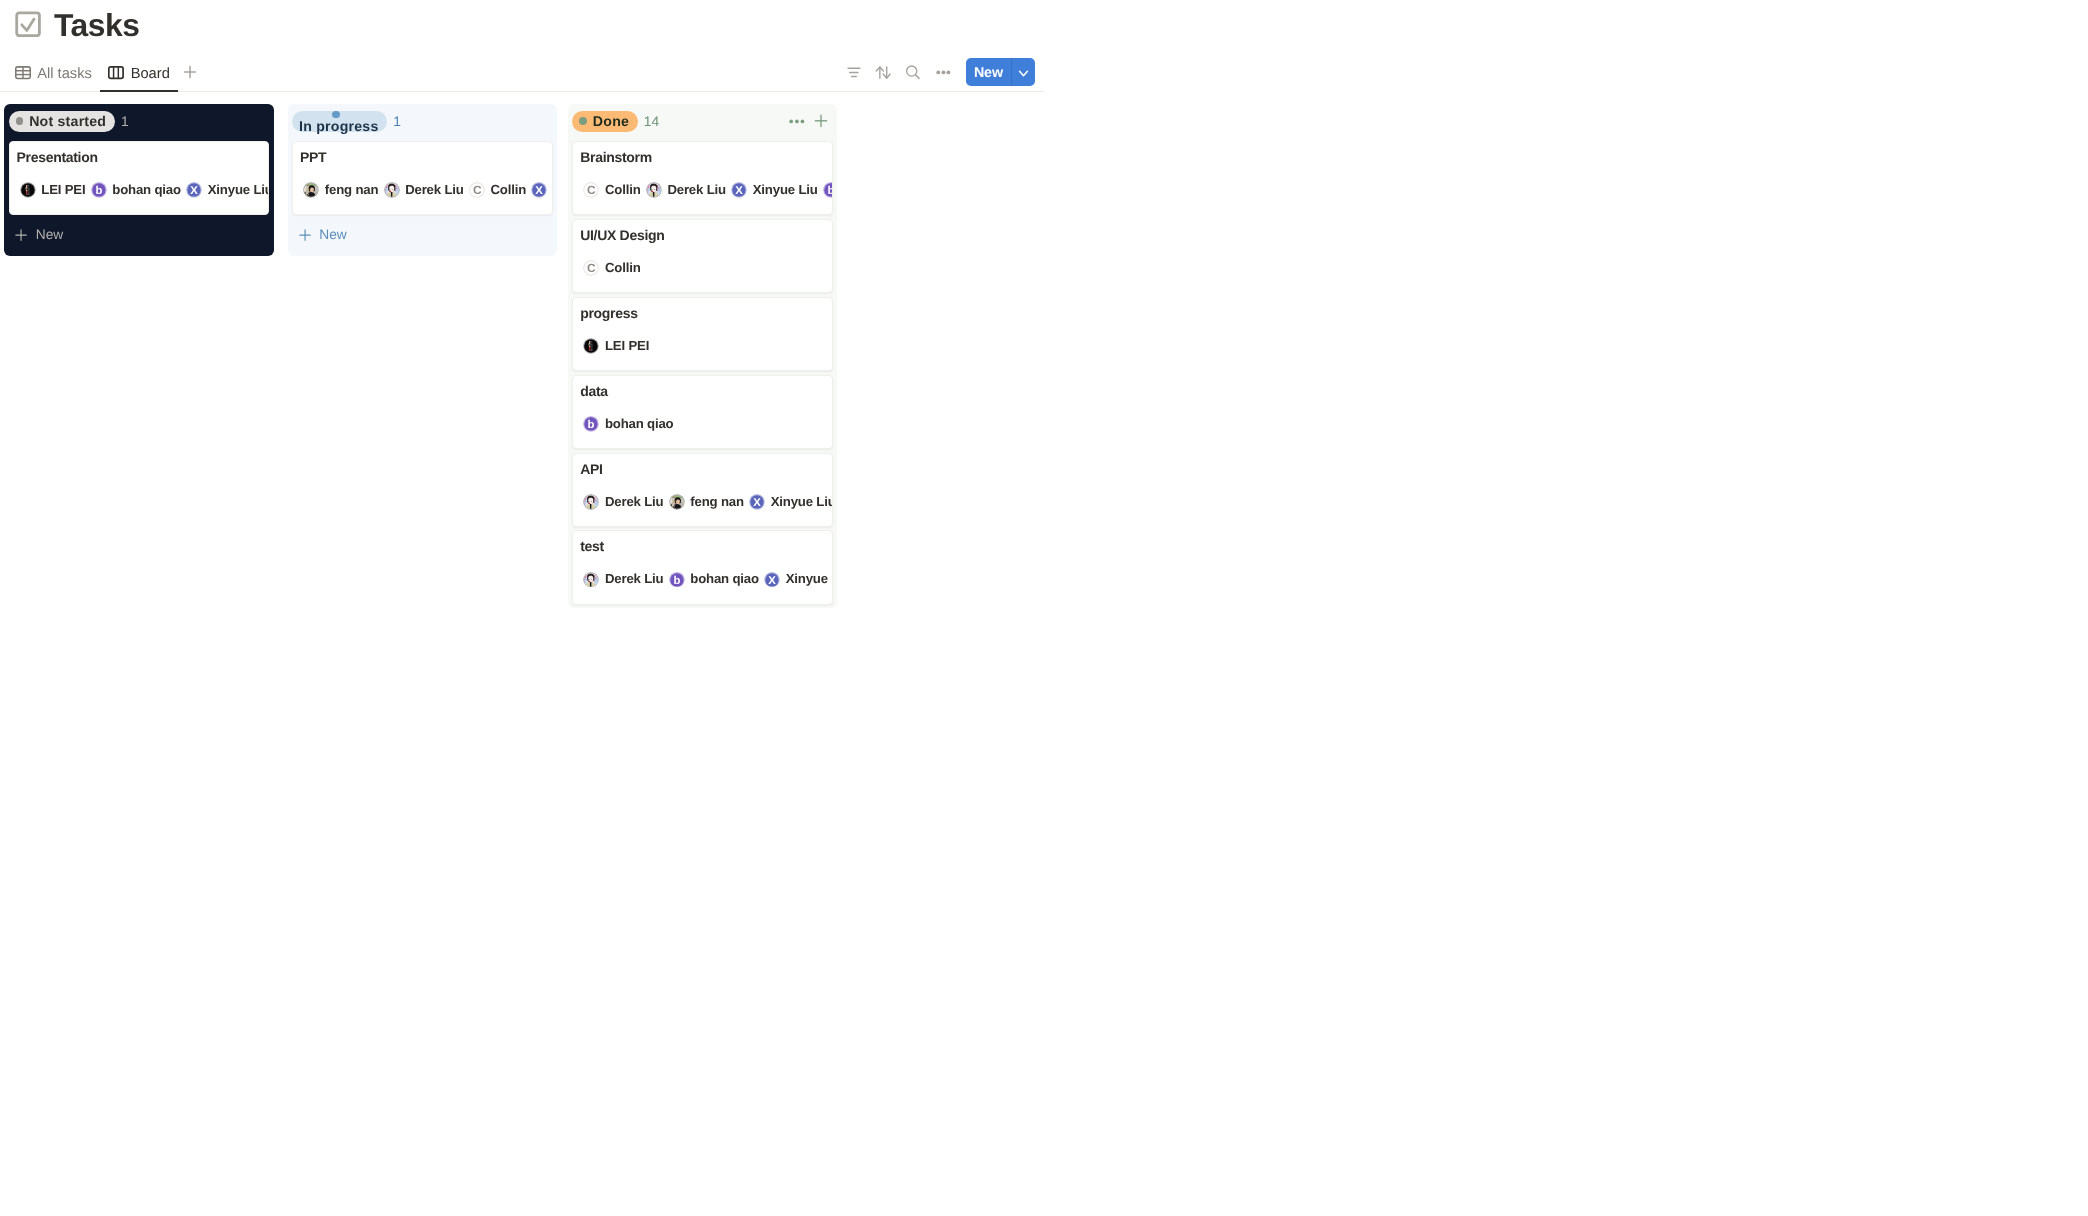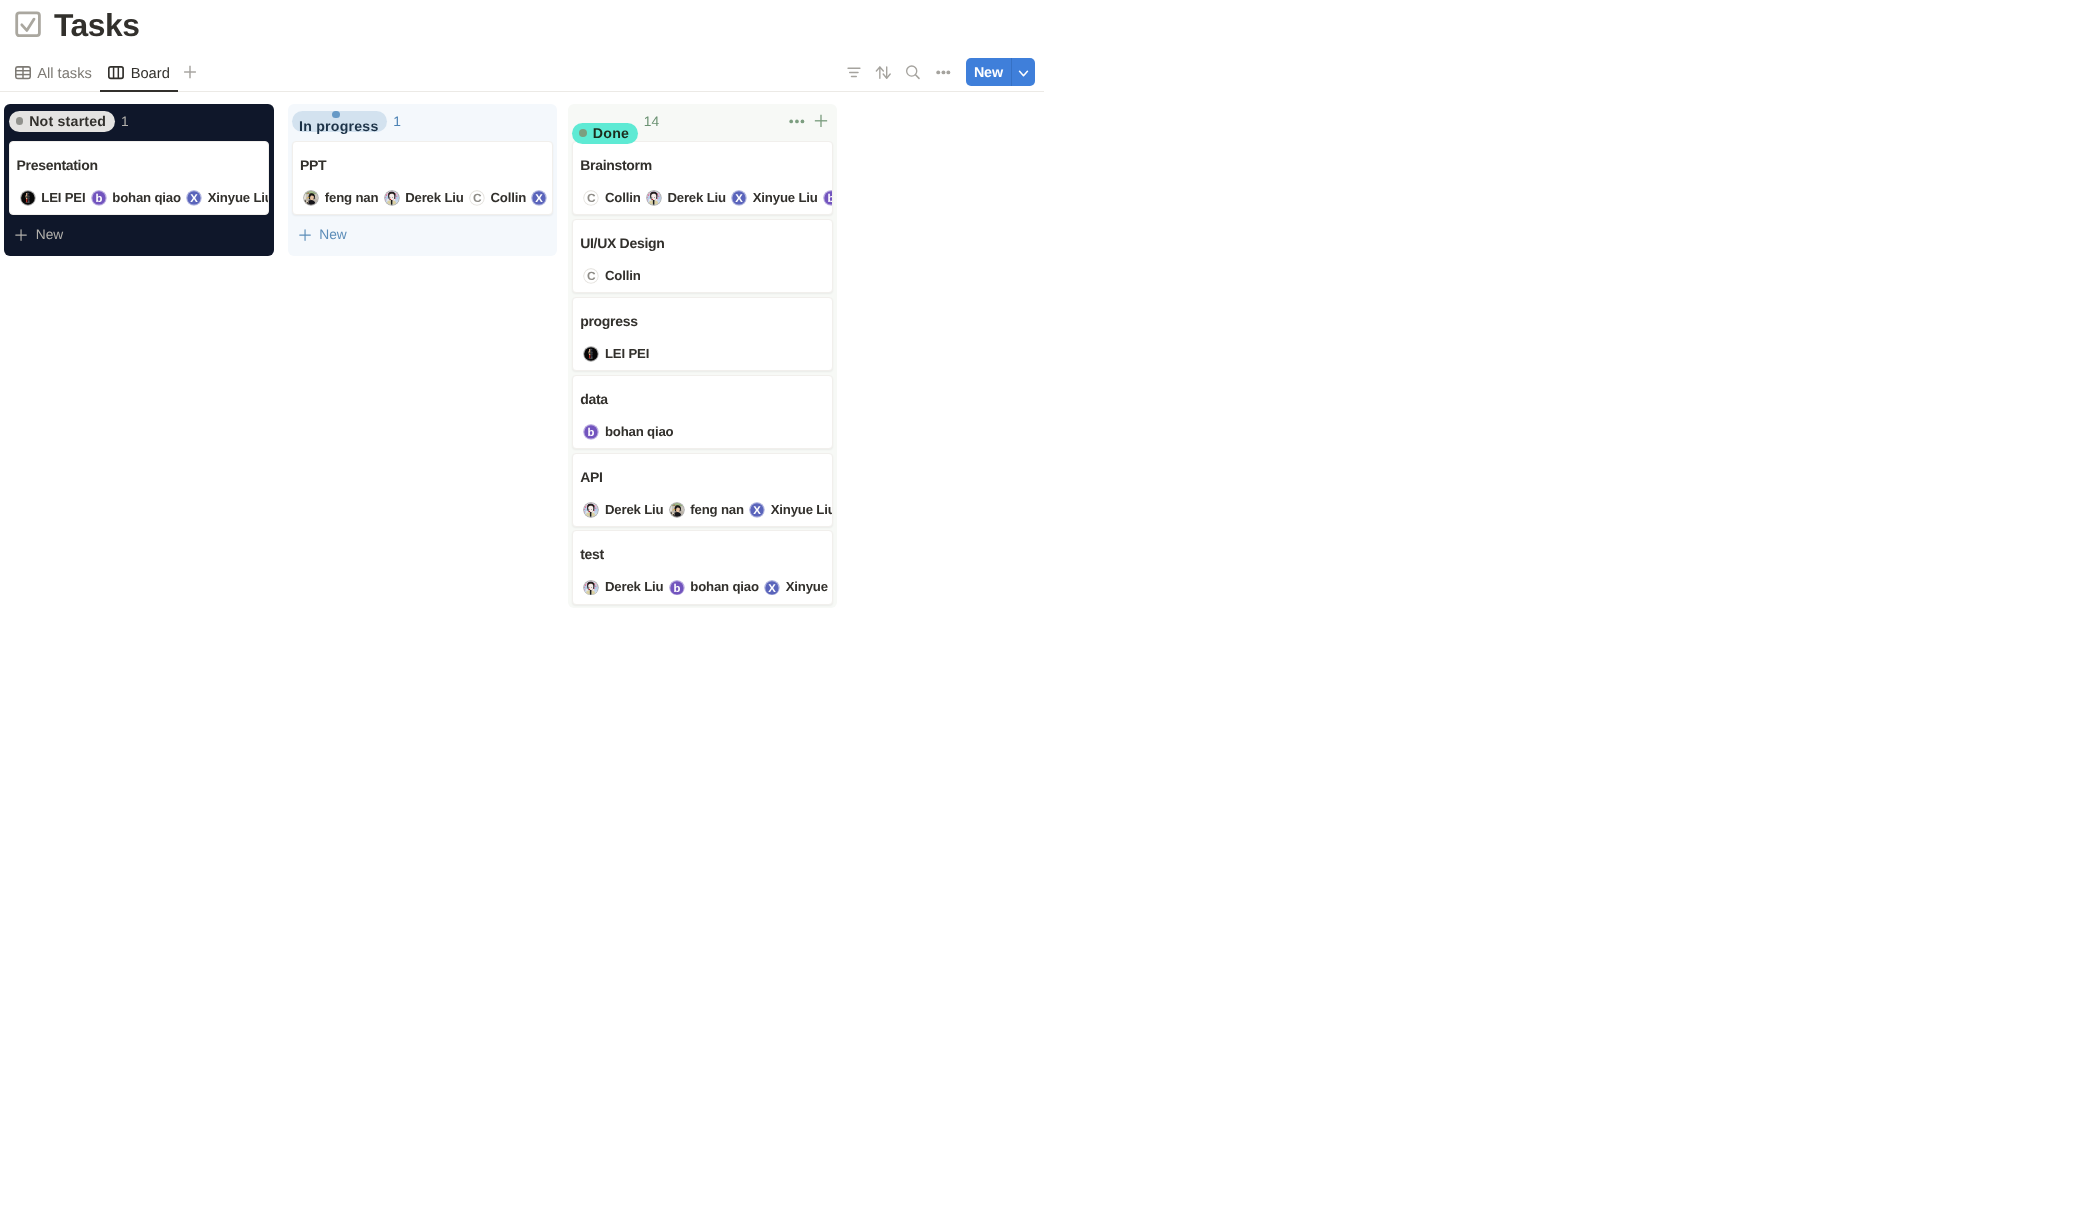--- a/index.html
+++ b/index.html
@@ -45,21 +45,21 @@
   .pill .dot{width:7.8px;height:7.8px;border-radius:50%;margin-right:5.8px;flex:none;}
   .pill .pl{position:relative;top:-0.5px;}
   .count{font-size:13.8px;margin-left:6.2px;position:relative;top:3.3px;}
   .col-actions{margin-left:auto;display:flex;align-items:center;height:21.1px;}
   .col-act{height:21.1px;display:flex;align-items:center;justify-content:center;cursor:pointer;}
 
   .cards{padding:0 4.5px;}
   .card{background:#fff;border:1px solid #f1efec;border-radius:4px;box-sizing:border-box;
         margin-bottom:3.7px;padding:0 9px 0 7.0px;height:74.2px;box-shadow:0 1px 2px rgba(15,15,15,0.055);overflow:hidden;cursor:pointer;}
   .card-title{font-size:14px;font-weight:bold;color:#32302c;letter-spacing:-0.3px;line-height:19px;
-              margin-top:14px;white-space:nowrap;overflow:hidden;}
+              margin-top:6px;white-space:nowrap;overflow:hidden;}
   .people{display:flex;align-items:center;margin-top:15.1px;height:16px;white-space:nowrap;padding-left:3.3px;}
   .person{display:flex;align-items:center;margin-right:5.4px;flex:none;font-weight:bold;}
   .person .av{width:15.9px;height:15.9px;border-radius:50%;flex:none;margin-right:5.6px;overflow:hidden;display:block;}
   .person .pname{font-size:13.2px;color:#32302c;line-height:16px;white-space:nowrap;letter-spacing:-0.18px;}
 
   .newrow{display:flex;align-items:center;height:37.2px;padding:0 11px 4.6px 11.4px;box-sizing:border-box;cursor:pointer;}
   .newrow .nr-ic{width:12.1px;height:12.1px;margin-right:8.35px;flex:none;display:block;}
   .newrow .nr-label{font-size:13.75px;line-height:16px;letter-spacing:-0.1px;}
 
   
@@ -263,21 +263,21 @@
         <div class="newrow" style="color: rgb(92, 141, 184);">
           <svg class="nr-ic" viewBox="0 0 14 14">
             <line x1="7" y1="0.9" x2="7" y2="13.1" stroke="#5c8db8" stroke-width="1.35" stroke-linecap="round"></line>
             <line x1="0.9" y1="7" x2="13.1" y2="7" stroke="#5c8db8" stroke-width="1.35" stroke-linecap="round"></line>
           </svg>
           <span class="nr-label">New</span>
         </div>
       </div>
       <div class="col" style="left: 567.7px; background: rgb(247, 249, 246);">
         <div class="col-head">
-          <div class="pill" style="background: #5eead4; color: rgb(28, 43, 28); margin-top: 12px;">
+          <div class="pill" style="background: #fdba74; color: rgb(28, 43, 28);">
             <span class="dot" style="background: rgb(124, 158, 128);"></span>
             <span class="pl">Done</span>
           </div>
           <span class="count" style="color: rgb(106, 145, 114);">14</span>
           <div class="col-actions">
             <div class="col-act" style="width: 20px; margin-right: 4px;">
               <svg width="20" height="16" viewBox="0 0 20 16">
                 <circle cx="4.2" cy="8.4" r="1.85" fill="#7c9e80"></circle>
                 <circle cx="9.95" cy="8.4" r="1.85" fill="#7c9e80"></circle>
                 <circle cx="15.45" cy="8.4" r="1.85" fill="#7c9e80"></circle>

